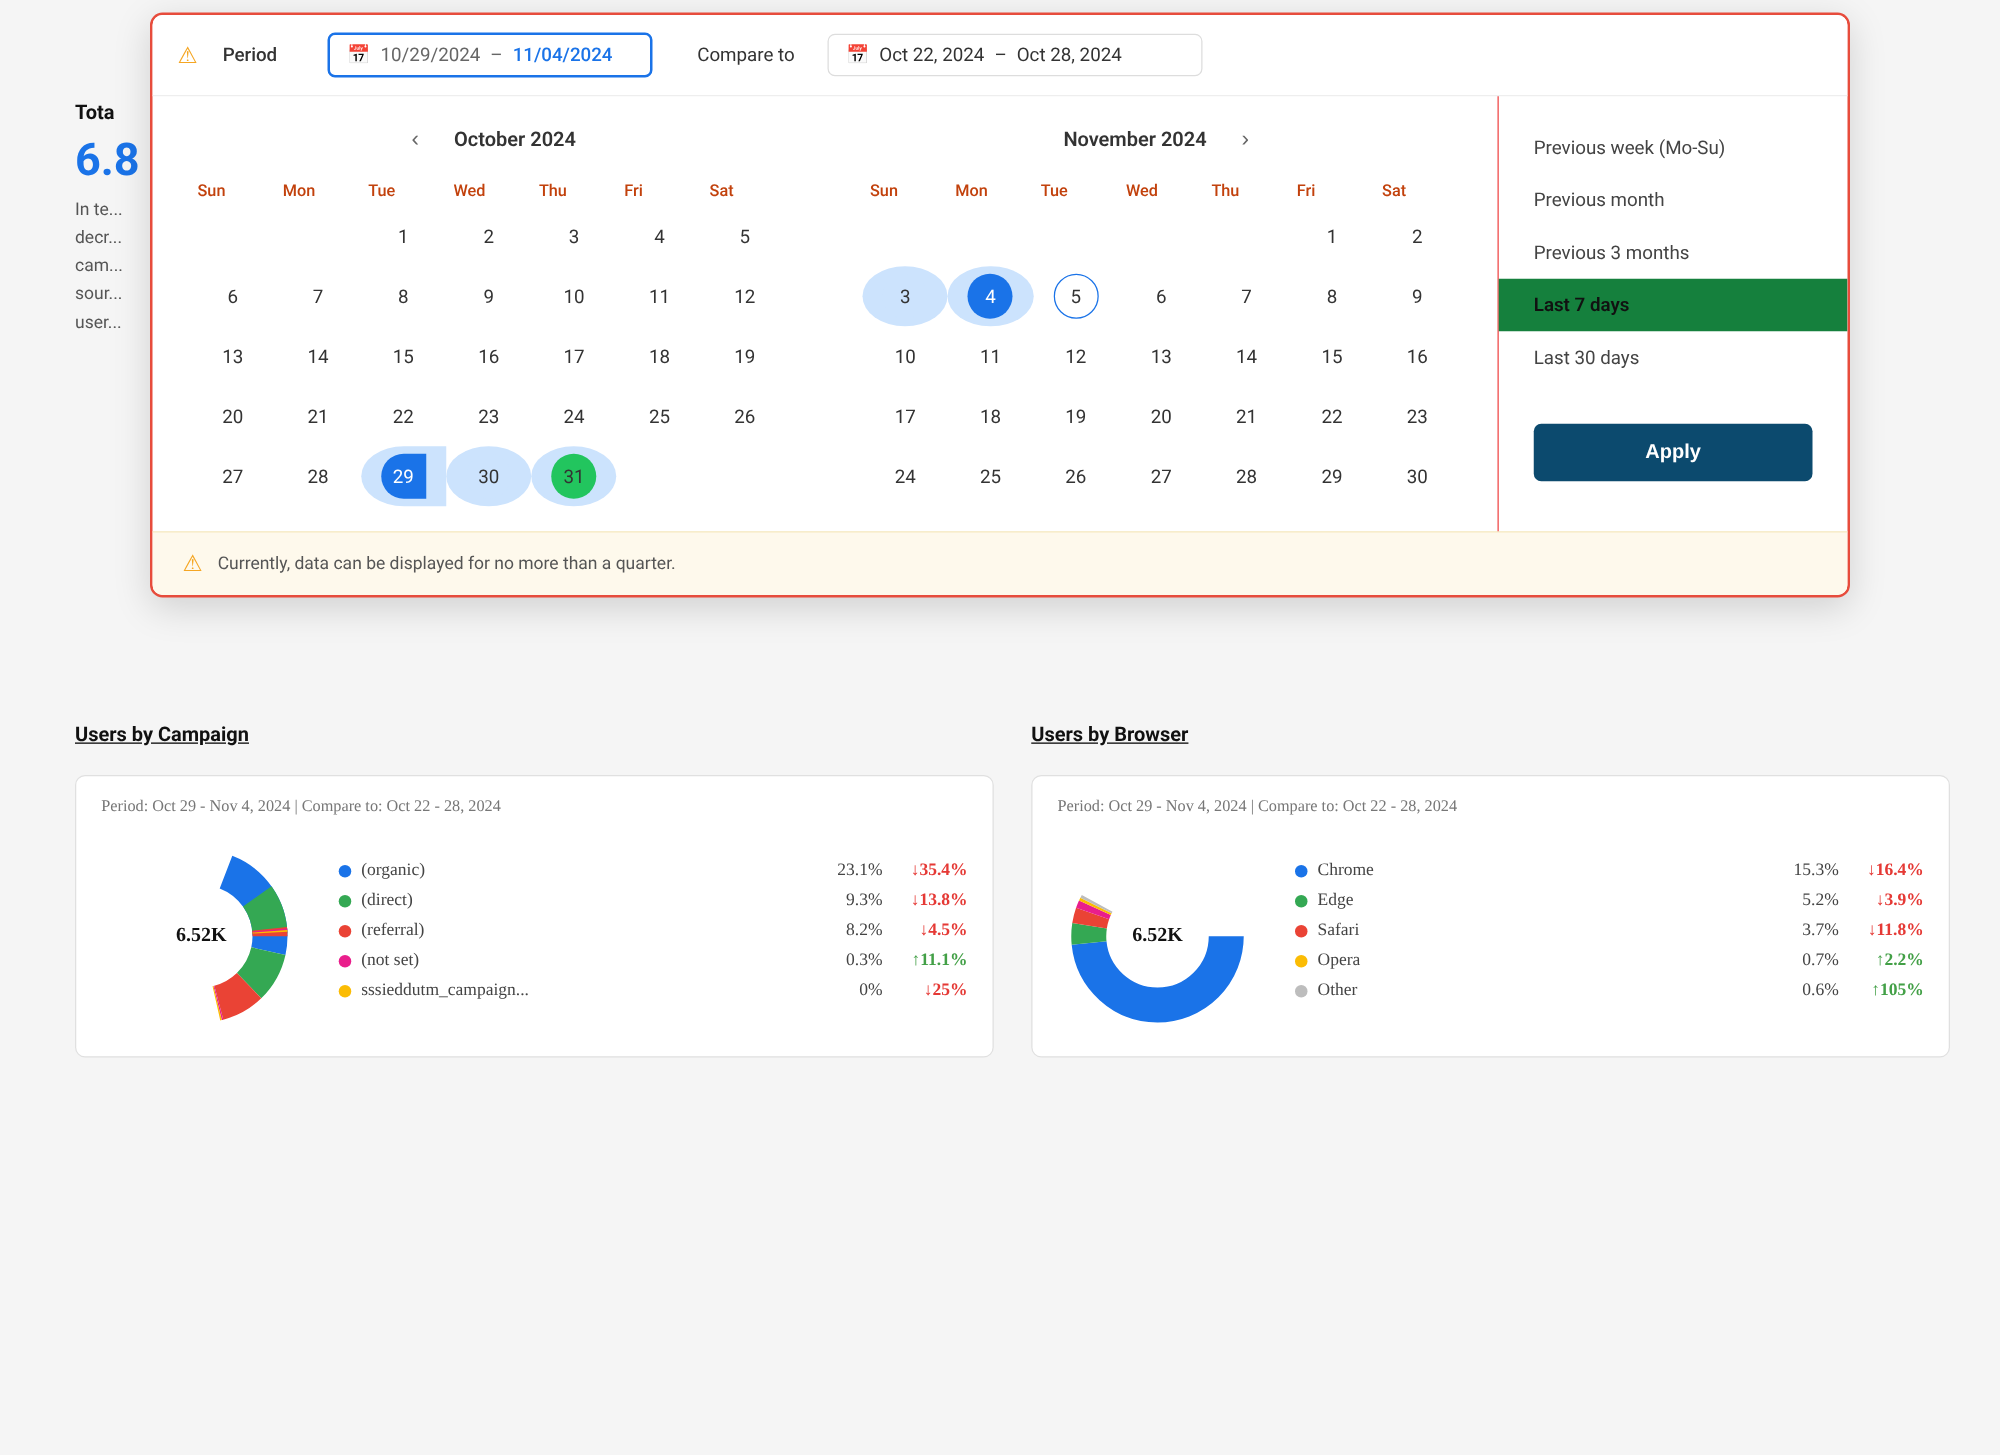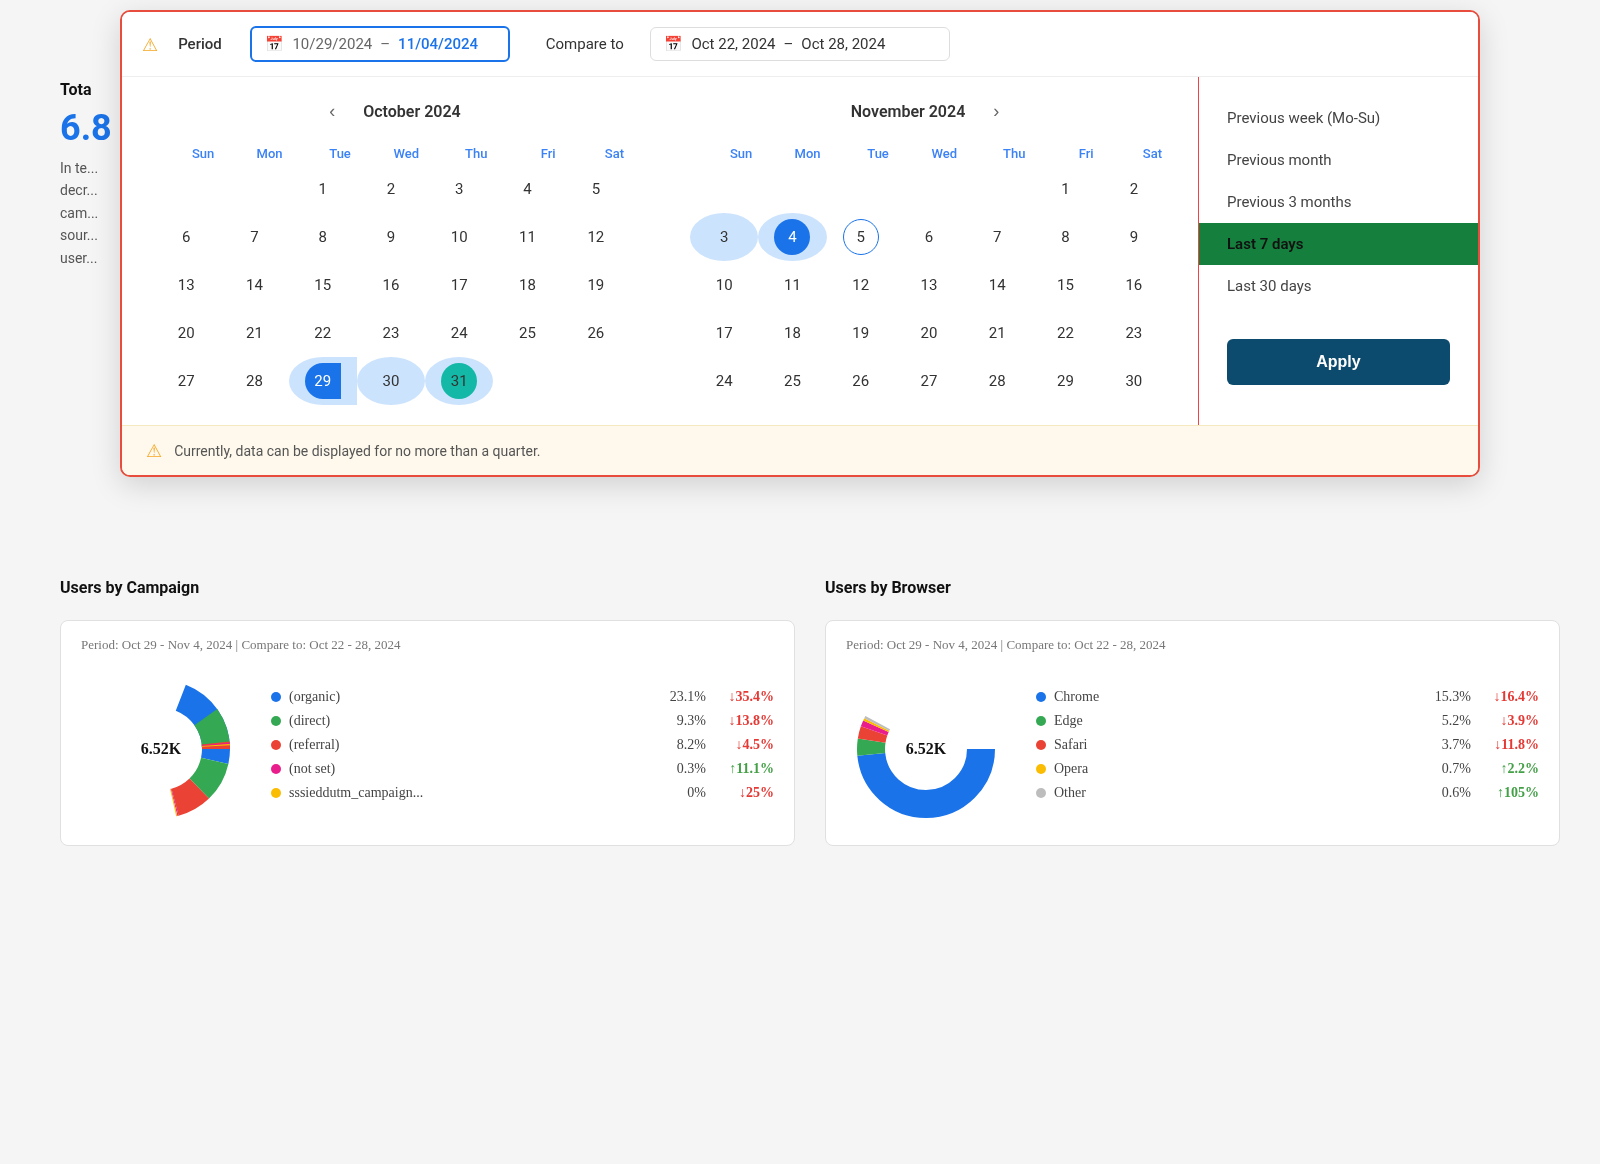--- a/index.html
+++ b/index.html
@@ -43,21 +43,21 @@
 
     .overlay-header .warning-icon {
       color: #f5a623;
       font-size: 18px;
     }
 
     .overlay-header .period-text {
       font-size: 15px;
       color: #333;
       font-weight: 500;
-      margin-right: 8px;
+      margin-right: 20px;
     }
 
     .date-input-box {
       display: flex;
       align-items: center;
       border: 2px solid #1a73e8;
       border-radius: 6px;
       padding: 7px 14px;
       background: #fff;
       gap: 8px;
@@ -135,23 +135,23 @@
       font-weight: 600;
       color: #333;
     }
 
     .cal-grid {
       width: 100%;
       border-collapse: collapse;
     }
 
     .cal-grid th {
-      text-align: right;
+      text-align: left;
       font-size: 13px;
-      color: #3b82f6;
+      color: #c2410c;
       font-weight: 500;
       padding: 4px 6px;
       width: 46px;
     }
 
     .cal-grid td {
       text-align: center;
       padding: 6px;
       font-size: 15px;
       color: #333;
@@ -352,20 +352,21 @@
     }
 
     
     .section-title-bar {
       position: absolute;
       top: 578px;
       left: 60px;
       width: 1500px;
       display: flex;
       gap: 30px;
+      text-decoration: underline;
     }
 
     .section-title {
       flex: 1;
       font-size: 16px;
       font-weight: 700;
       color: #111;
     }
   </style>
 </head>
@@ -518,21 +519,21 @@
                   <td>
                     <div class="day-cell">28</div>
                   </td>
                   <td style="background: rgb(204, 227, 253); border-radius: 50% 0px 0px 50%;">
                     <div class="day-cell" style="background: rgb(26, 115, 232); color: rgb(255, 255, 255); border-radius: 50% 0px 0px 50%;">29</div>
                   </td>
                   <td style="background: rgb(204, 227, 253);">
                     <div class="day-cell" style="background: rgb(204, 227, 253);">30</div>
                   </td>
                   <td style="background: rgb(204, 227, 253);">
-                    <div class="day-cell" style="background: #14b8a6;">31</div>
+                    <div class="day-cell" style="background: #22c55e;">31</div>
                   </td>
                   <td></td>
                   <td></td>
                 </tr>
               </tbody>
           </table>
         </div>
 
         <div class="month-calendar">
           <div class="month-header">

